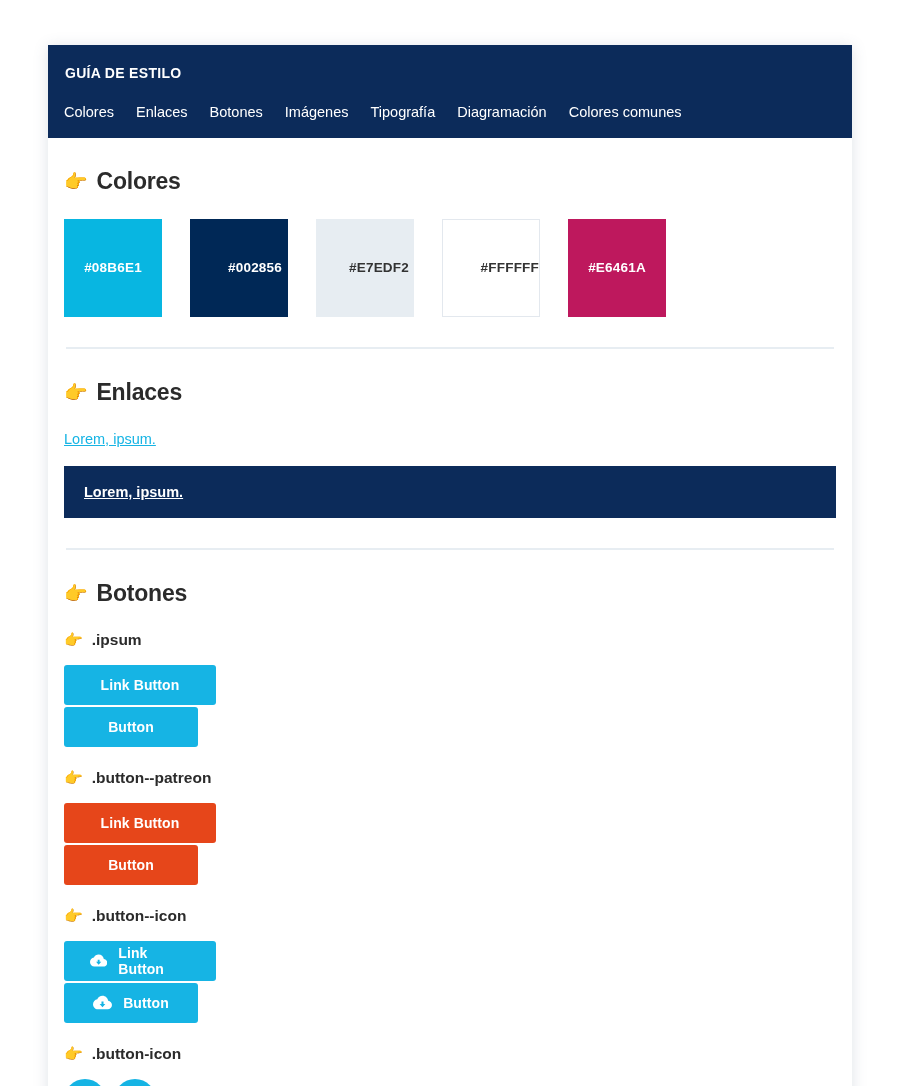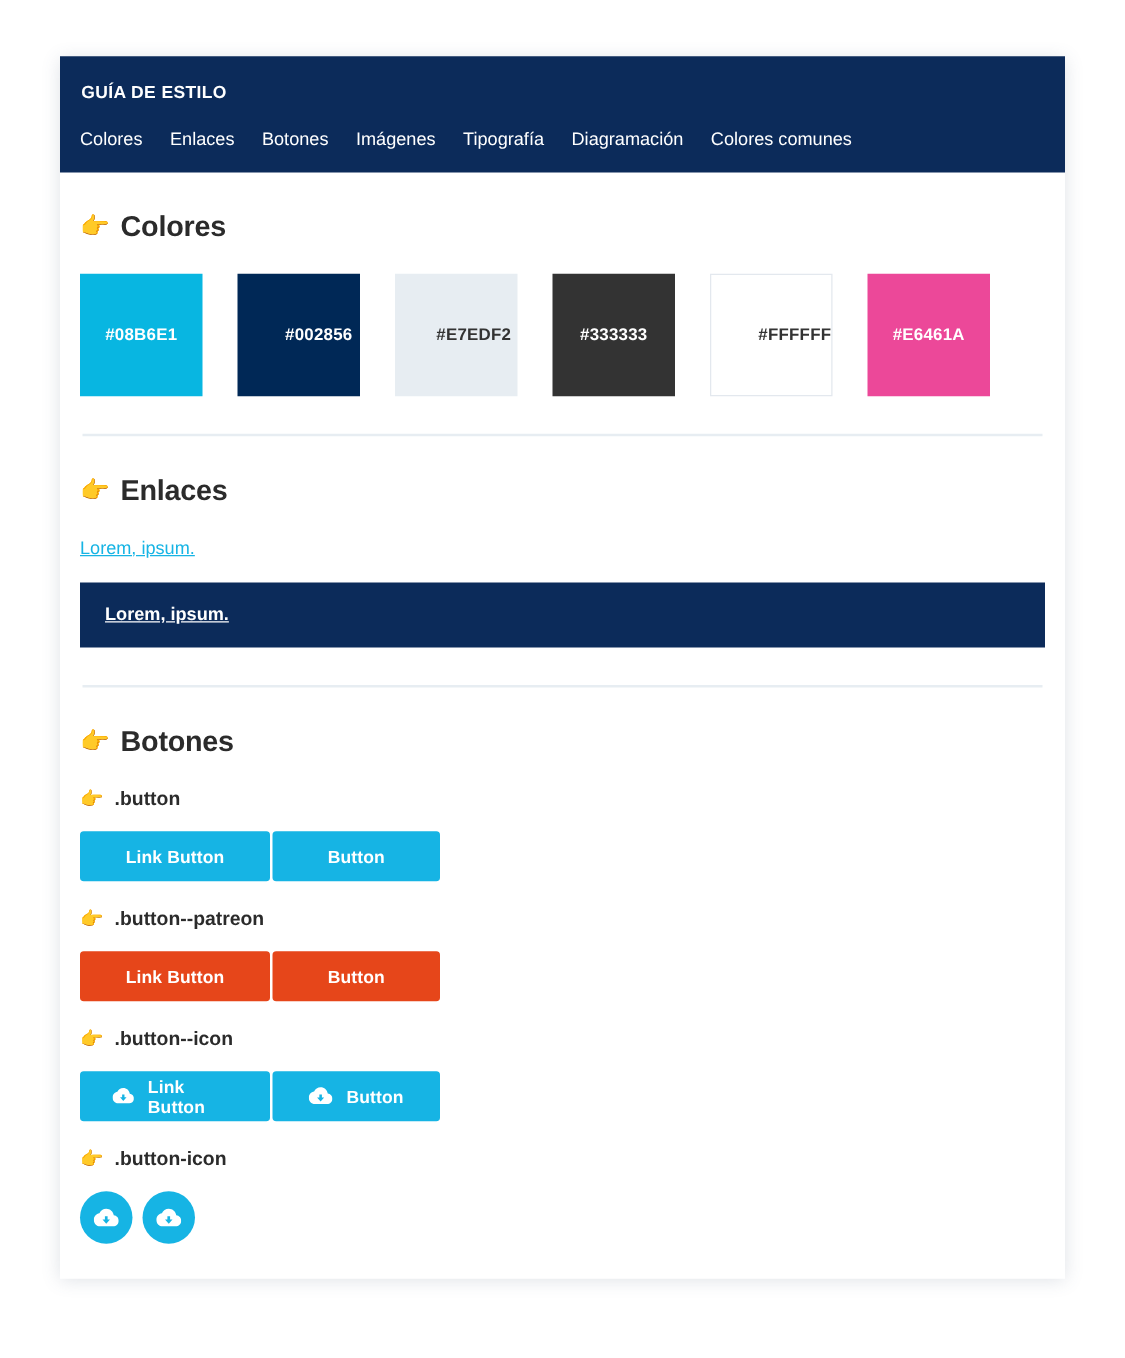--- a/index.html
+++ b/index.html
@@ -129,20 +129,21 @@
     font-size: 14.5px;
     font-weight: bold;
     text-decoration: underline;
   }
 
   
   .button-row {
     display: flex;
     gap: 2px;
     margin-bottom: 22px;
+    flex-direction: column;
   }
   .btn {
     border: 0;
     border-radius: 3px;
     color: #ffffff;
     font-family: "Liberation Sans", sans-serif;
     font-size: 14px;
     font-weight: bold;
     letter-spacing: 0.1px;
     cursor: pointer;
@@ -207,27 +208,24 @@
       <div class="swatches">
         <div class="swatch" style="background: rgb(8, 182, 225); color: rgb(255, 255, 255);">
           <span>#08B6E1</span>
         </div>
         <div class="swatch" style="background: rgb(0, 40, 86); color: rgb(255, 255, 255); padding-left: 32px;">
           <span>#002856</span>
         </div>
         <div class="swatch" style="background: rgb(231, 237, 242); color: rgb(51, 51, 51); padding-left: 28px;">
           <span>#E7EDF2</span>
         </div>
-        <div class="swatch" style="background: rgb(51, 51, 51); color: rgb(255, 255, 255);">
-          <span>#333333</span>
-        </div>
         <div class="swatch" style="background: rgb(255, 255, 255); color: rgb(51, 51, 51); border: 1px solid rgb(227, 232, 238); justify-content: flex-end;">
           <span>#FFFFFF</span>
         </div>
-        <div class="swatch" style="background: #ec4899; color: rgb(255, 255, 255);">
+        <div class="swatch" style="background: #be185d; color: rgb(255, 255, 255);">
           <span>#E6461A</span>
         </div>
       </div>
       <div class="divider"></div>
     </div>
 
     <div class="section">
       <h2 class="section-heading">
         <span class="hand">👉</span>
         <span>Enlaces</span>
@@ -240,21 +238,21 @@
     </div>
 
     <div class="section">
       <h2 class="section-heading">
         <span class="hand">👉</span>
         <span>Botones</span>
       </h2>
 
       <div class="sub-label">
         <span class="hand">👉</span>
-        <span>.button</span>
+        <span>.ipsum</span>
       </div>
       <div class="button-row">
         <a class="btn btn-blue btn--link" href="#">Link Button</a>
         <button class="btn btn-blue btn--plain">Button</button>
       </div>
 
       <div class="sub-label">
         <span class="hand">👉</span>
         <span>.button--patreon</span>
       </div>

